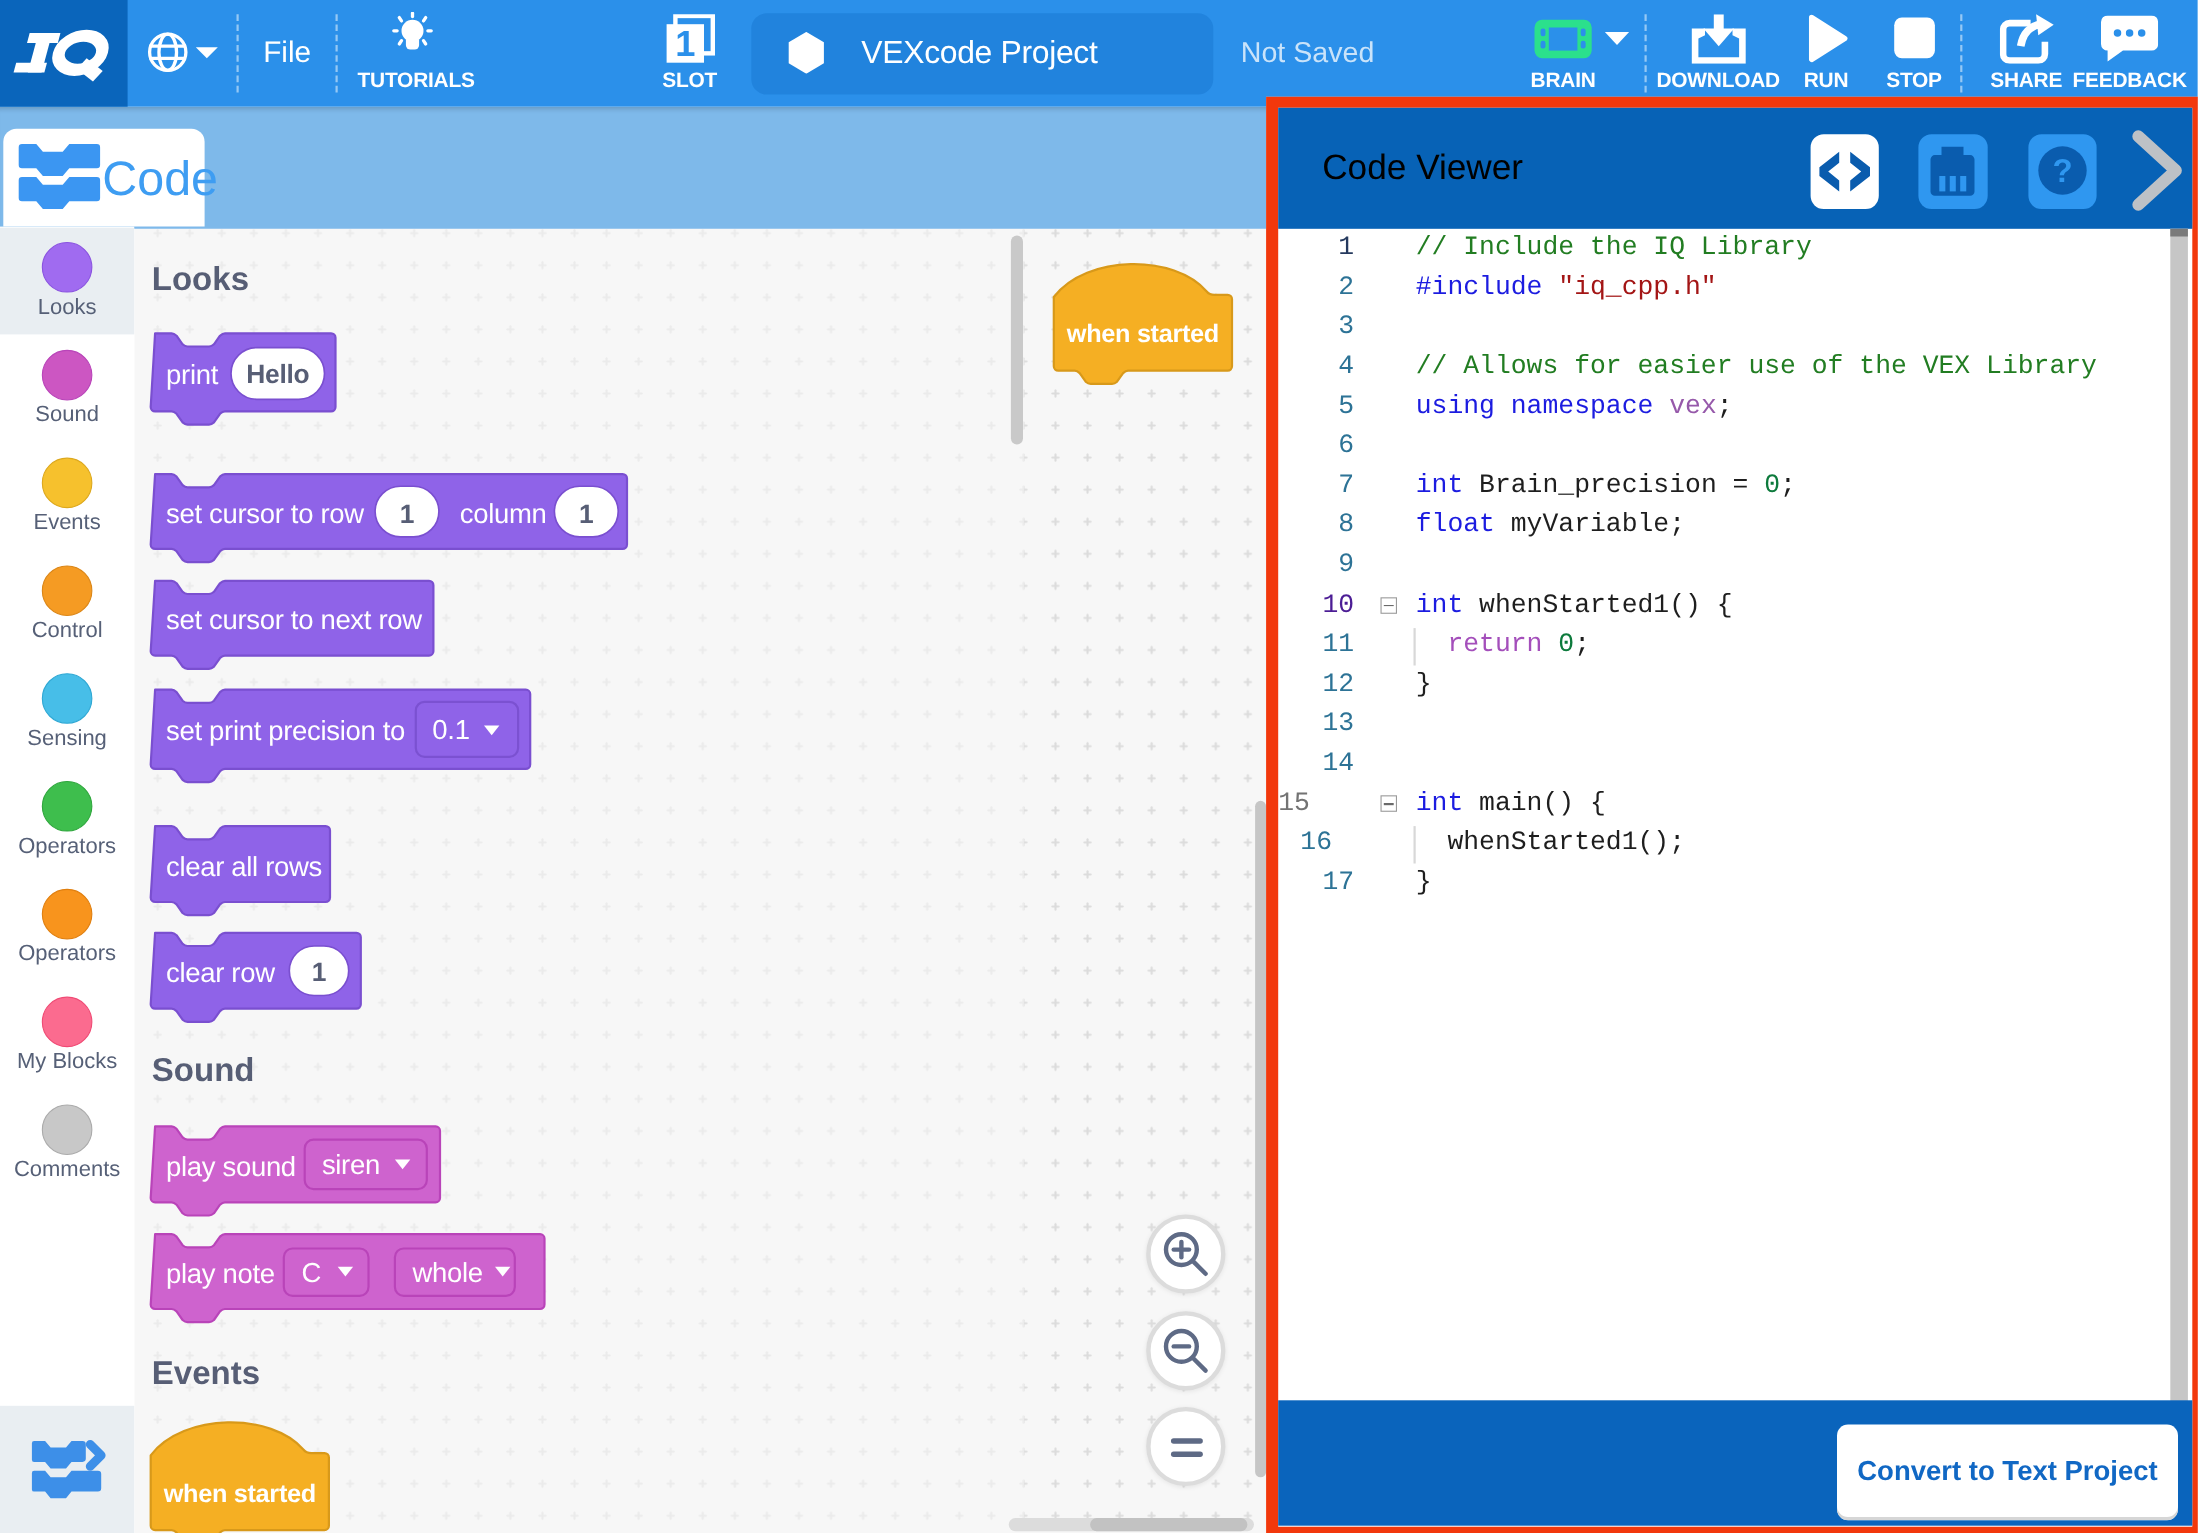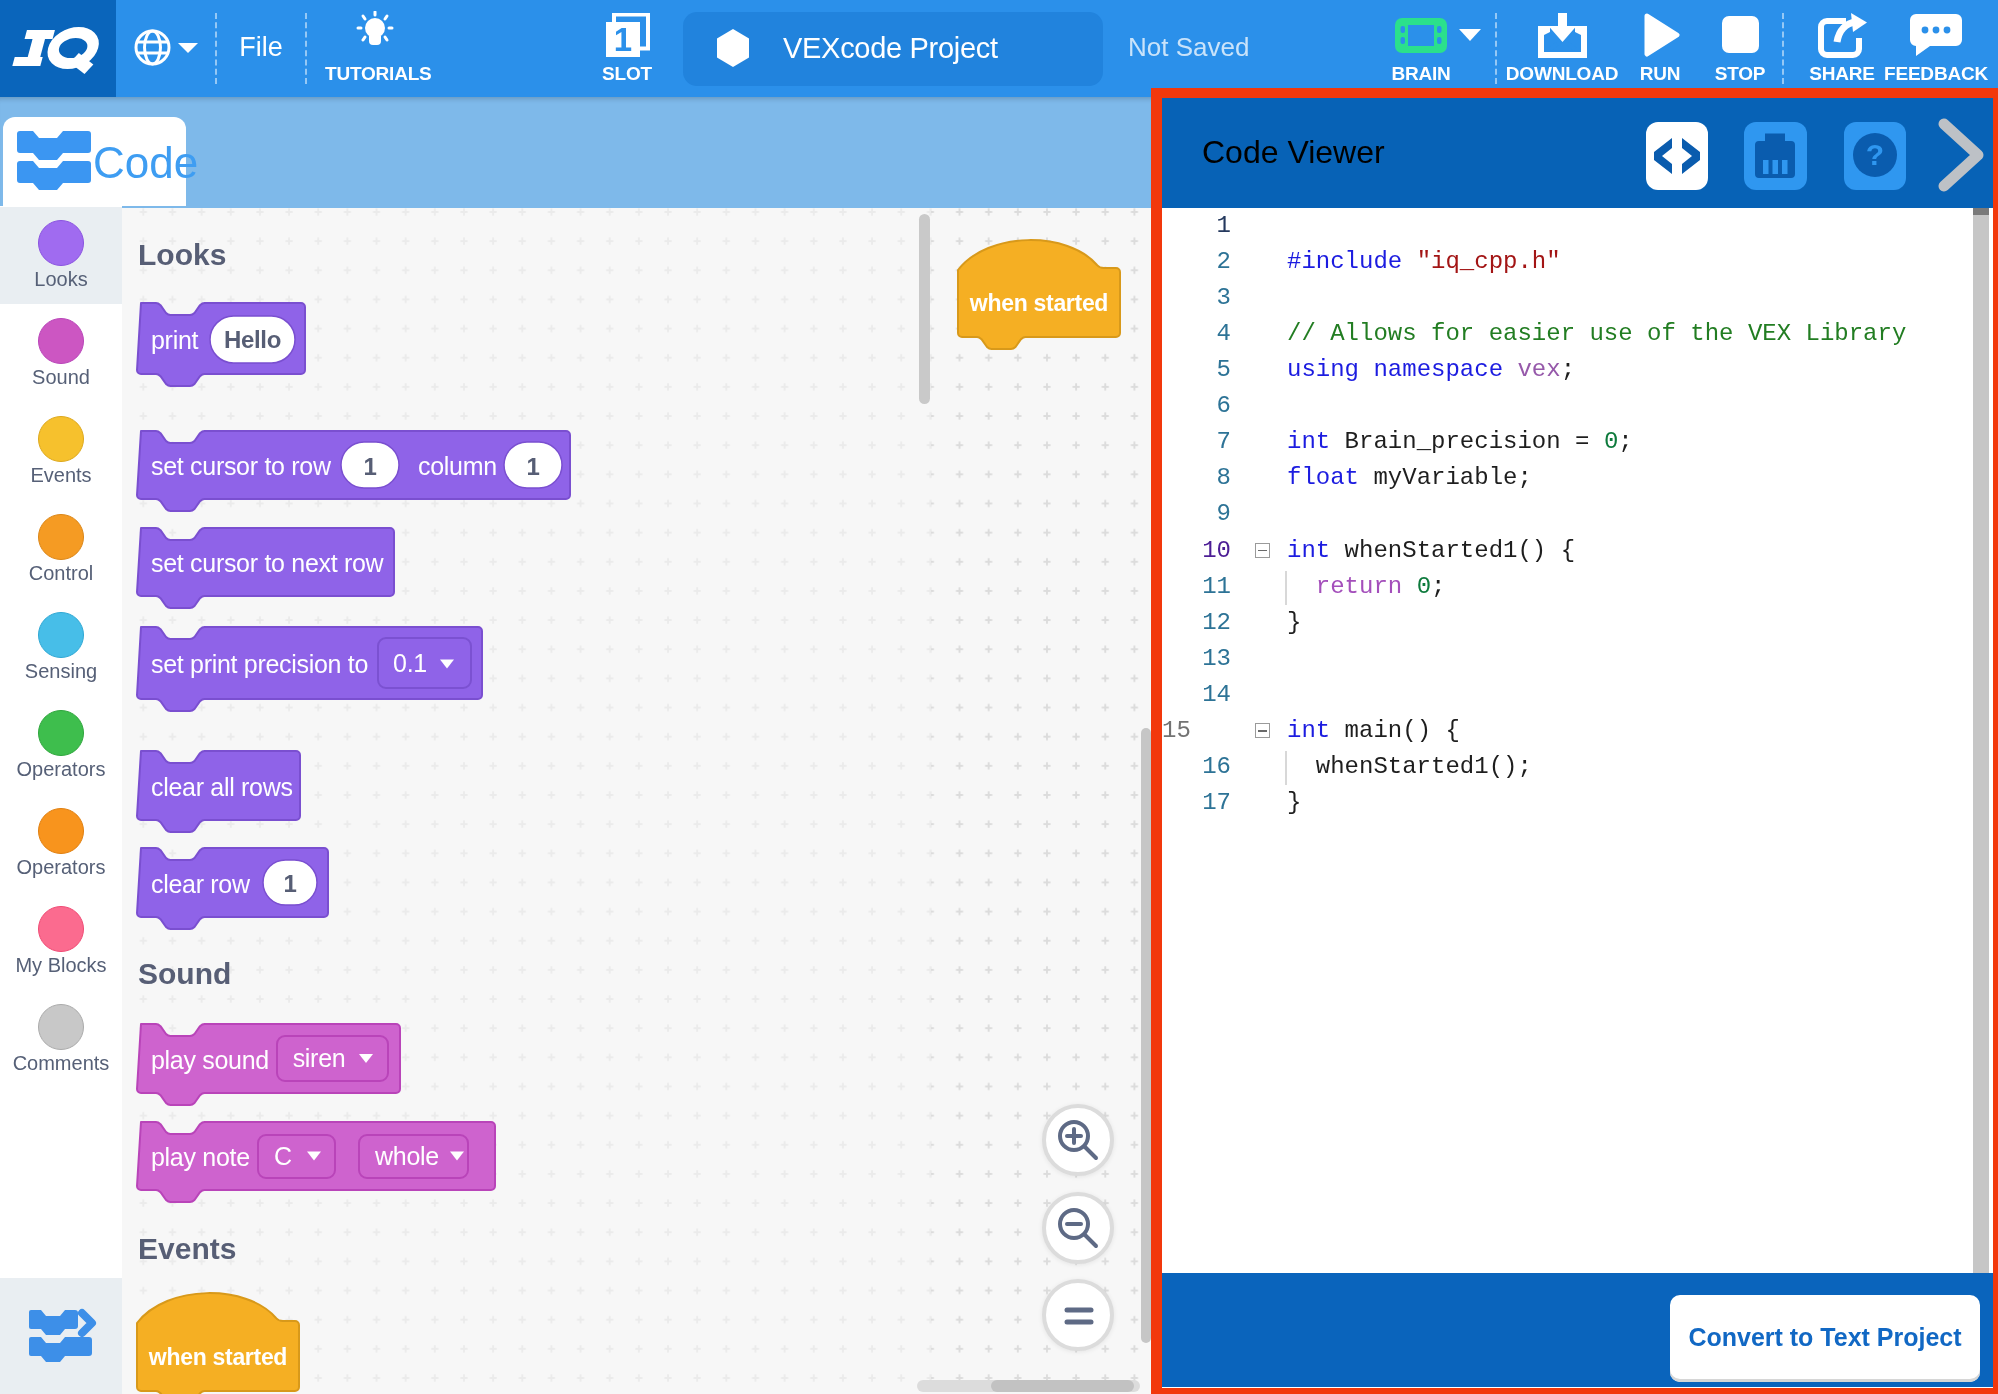--- a/index.html
+++ b/index.html
@@ -277,20 +277,21 @@
 </svg>
 <svg class="abs" style="left:1938px;top:118px" width="50" height="74" viewBox="0 0 50 74">
 <path d="M6 6 L40 37 L6 68" fill="none" stroke="#BDC1C6" stroke-width="11" stroke-linecap="round" stroke-linejoin="round"></path>
 </svg>
 <div class="abs" style="left:1973px;top:208px;width:16px;height:1066px;background:#C6C6C6"></div>
 <div class="abs" style="left:1973px;top:208px;width:16px;height:7px;background:#7A7A7A"></div>
 <div class="abs" style="left:1162px;top:1273px;width:831px;height:114px;background:#0A64BC"></div>
 <div class="abs" style="left:1670px;top:1295px;width:310px;height:87px;background:#fff;border-radius:10px;box-shadow:inset 0 -3px 0 #D6D6D6;color:#1168C4;font-weight:700;font-size:25px;text-align:center;line-height:85px">Convert to Text Project</div>
 <div class="abs" style="left:1162px;top:208px;width:809px;height:1065px;font-family:'Liberation Mono',monospace;font-size:24px">
 <div style="position:absolute;left:0;top:0.0px;width:69px;height:36.06px;line-height:36.06px;text-align:right;color:#25395E">1</div>
+<div style="position:absolute;left:125px;top:0.0px;height:36.06px;line-height:36.06px;white-space:pre"><span style="color:#227D22">// Include the IQ Library</span></div>
 <div style="position:absolute;left:0;top:36.06px;width:69px;height:36.06px;line-height:36.06px;text-align:right;color:#2D7396">2</div>
 <div style="position:absolute;left:125px;top:36.06px;height:36.06px;line-height:36.06px;white-space:pre"><span style="color:#1C1CE0">#include</span><span style="color:#1E1E1E"> </span><span style="color:#A31515">"iq_cpp.h"</span></div>
 <div style="position:absolute;left:0;top:72.12px;width:69px;height:36.06px;line-height:36.06px;text-align:right;color:#2D7396">3</div>
 <div style="position:absolute;left:0;top:108.18px;width:69px;height:36.06px;line-height:36.06px;text-align:right;color:#2D7396">4</div>
 <div style="position:absolute;left:125px;top:108.18px;height:36.06px;line-height:36.06px;white-space:pre"><span style="color:#227D22">// Allows for easier use of the VEX Library</span></div>
 <div style="position:absolute;left:0;top:144.24px;width:69px;height:36.06px;line-height:36.06px;text-align:right;color:#2D7396">5</div>
 <div style="position:absolute;left:125px;top:144.24px;height:36.06px;line-height:36.06px;white-space:pre"><span style="color:#1C1CE0">using</span><span style="color:#1E1E1E"> </span><span style="color:#1C1CE0">namespace</span><span style="color:#1E1E1E"> </span><span style="color:#9659AA">vex</span><span style="color:#1E1E1E">;</span></div>
 <div style="position:absolute;left:0;top:180.3px;width:69px;height:36.06px;line-height:36.06px;text-align:right;color:#2D7396">6</div>
 <div style="position:absolute;left:0;top:216.36px;width:69px;height:36.06px;line-height:36.06px;text-align:right;color:#2D7396">7</div>
 <div style="position:absolute;left:125px;top:216.36px;height:36.06px;line-height:36.06px;white-space:pre"><span style="color:#1C1CE0">int</span><span style="color:#1E1E1E"> Brain_precision = </span><span style="color:#0D7A3C">0</span><span style="color:#1E1E1E">;</span></div>
@@ -300,21 +301,21 @@
 <div style="position:absolute;left:0;top:324.54px;width:69px;height:36.06px;line-height:36.06px;text-align:right;color:#4c1d95">10</div>
 <div style="position:absolute;left:125px;top:324.54px;height:36.06px;line-height:36.06px;white-space:pre"><span style="color:#1C1CE0">int</span><span style="color:#1E1E1E"> whenStarted1() {</span></div>
 <div style="position:absolute;left:0;top:360.6px;width:69px;height:36.06px;line-height:36.06px;text-align:right;color:#2D7396">11</div>
 <div style="position:absolute;left:125px;top:360.6px;height:36.06px;line-height:36.06px;white-space:pre"><span style="color:#1E1E1E">  </span><span style="color:#A44FBB">return</span><span style="color:#1E1E1E"> </span><span style="color:#0D7A3C">0</span><span style="color:#1E1E1E">;</span></div>
 <div style="position:absolute;left:0;top:396.66px;width:69px;height:36.06px;line-height:36.06px;text-align:right;color:#2D7396">12</div>
 <div style="position:absolute;left:125px;top:396.66px;height:36.06px;line-height:36.06px;white-space:pre"><span style="color:#1E1E1E">}</span></div>
 <div style="position:absolute;left:0;top:432.72px;width:69px;height:36.06px;line-height:36.06px;text-align:right;color:#2D7396">13</div>
 <div style="position:absolute;left:0;top:468.78000000000003px;width:69px;height:36.06px;line-height:36.06px;text-align:right;color:#2D7396">14</div>
 <div style="position:absolute;left:0;top:504.84000000000003px;width:69px;height:36.06px;line-height:36.06px;text-align:left;color:#737373">15</div>
 <div style="position:absolute;left:125px;top:504.84000000000003px;height:36.06px;line-height:36.06px;white-space:pre"><span style="color:#1C1CE0">int</span><span style="color:#1E1E1E"> main() {</span></div>
-<div style="position:absolute;left:0;top:540.9000000000001px;width:69px;height:36.06px;line-height:36.06px;text-align:right;color:#2D7396">16</div>
+<div style="position:absolute;left:0;top:540.9000000000001px;width:69px;height:36.06px;line-height:36.06px;text-align:center;color:#2D7396">16</div>
 <div style="position:absolute;left:125px;top:540.9000000000001px;height:36.06px;line-height:36.06px;white-space:pre"><span style="color:#1E1E1E">  whenStarted1();</span></div>
 <div style="position:absolute;left:0;top:576.96px;width:69px;height:36.06px;line-height:36.06px;text-align:right;color:#2D7396">17</div>
 <div style="position:absolute;left:125px;top:576.96px;height:36.06px;line-height:36.06px;white-space:pre"><span style="color:#1E1E1E">}</span></div>
 <div style="position:absolute;left:92.5px;top:334.57000000000005px;width:15px;height:15px;border:1.5px solid #9A9A9A;background:#fff;box-sizing:border-box"></div>
 <div style="position:absolute;left:95.5px;top:341.57000000000005px;width:9px;height:1.8px;background:#6A6A6A"></div>
 <div style="position:absolute;left:92.5px;top:514.87px;width:15px;height:15px;border:1.5px solid #9A9A9A;background:#fff;box-sizing:border-box"></div>
 <div style="position:absolute;left:95.5px;top:521.87px;width:9px;height:1.8px;background:#6A6A6A"></div>
 <div style="position:absolute;left:123px;top:362.6px;width:2px;height:34.06px;background:#D8D8D8"></div>
 <div style="position:absolute;left:123px;top:542.9000000000001px;width:2px;height:34.06px;background:#D8D8D8"></div>
 </div>

